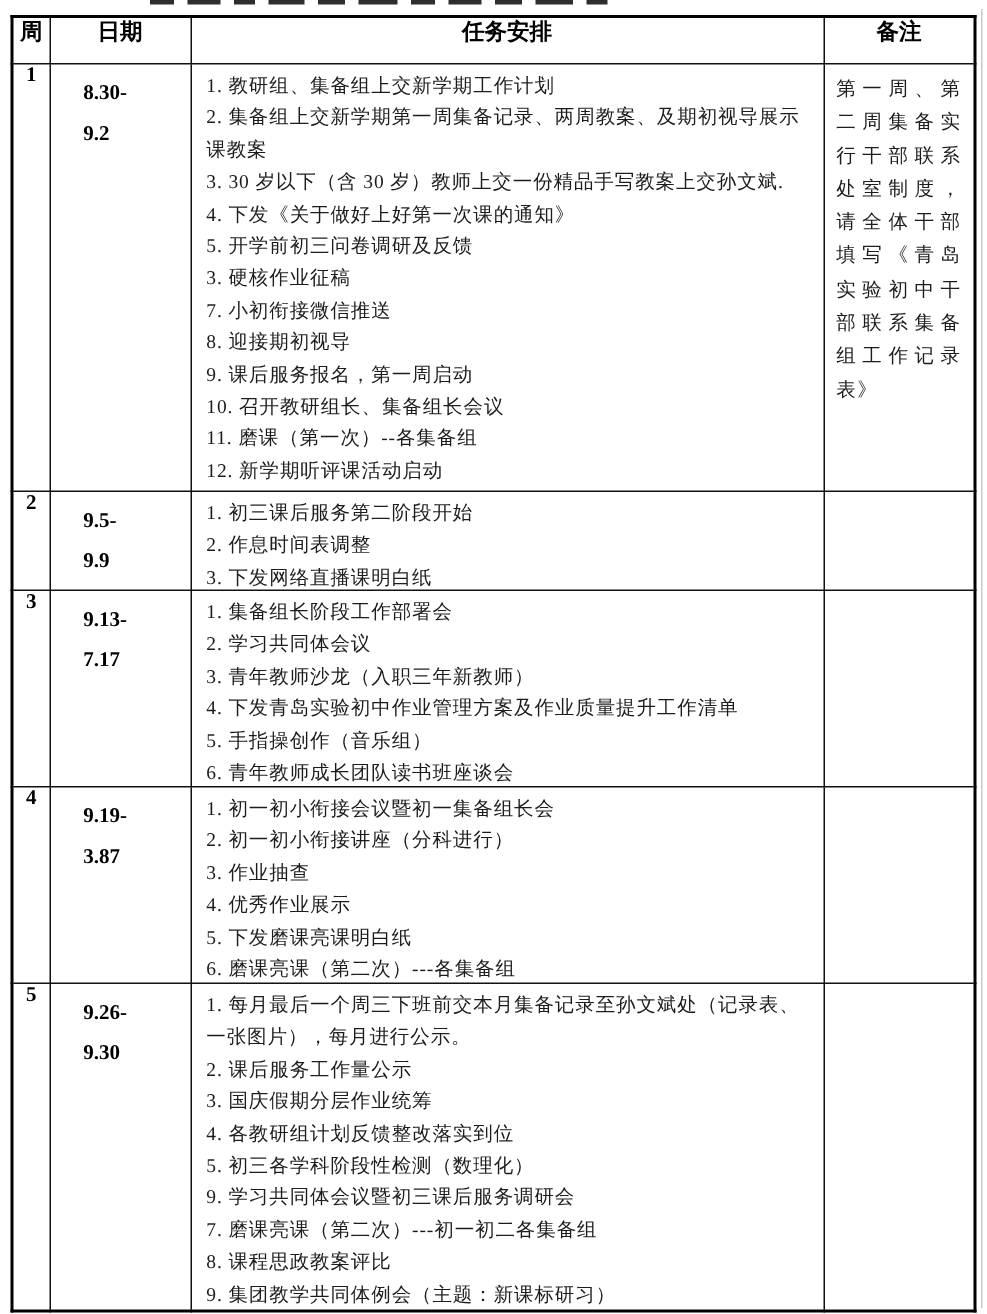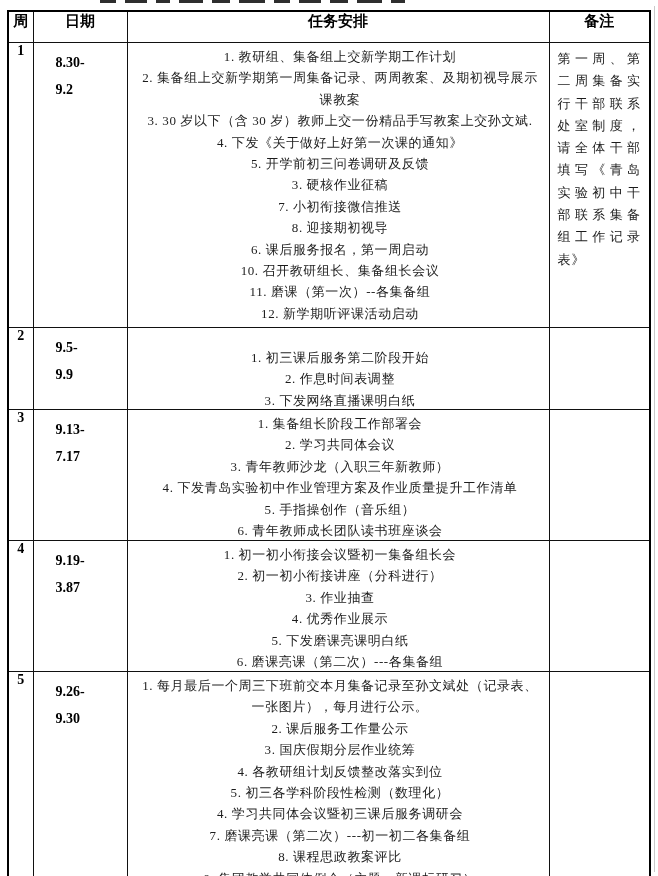--- a/index.html
+++ b/index.html
@@ -67,39 +67,39 @@
   }
   td.tasks{vertical-align:top;}
   .tasks-wrap{
     padding:3px 6px 0 10px;
     overflow:hidden;
   }
   .task-line{
     font-size:13px;
     line-height:21.4px;
     letter-spacing:0.6px;
-    text-align:center;
+    text-align:left;
   }
   td.note{vertical-align:top;font-family:Liberation Mono, monospace;}
   .note-wrap{
     padding:6px 8px 0 8px;
     font-size:13px;
     line-height:22.3px;
     letter-spacing:1px;
     text-align:justify;
     text-justify:inter-ideograph;
   }
   
   tr.r1{height:285px;}
   tr.r2{height:65px;}
   tr.r3{height:130px;}
   tr.r4{height:130px;}
   tr.r5{height:217px;}
   .h-r1{height:280px;}
-  .h-r2{height:62px;margin-top:16px;}
+  .h-r2{height:62px;}
   .h-r3{height:127px;}
   .h-r4{height:127px;}
   .h-r5{height:214px;}
 </style>
 </head>
 <body>
 
 <div class="clipped-title">
   <span class="seg" style="width:16px"></span>
   <span class="seg" style="width:22px"></span>
@@ -143,21 +143,21 @@
       <td class="tasks">
         <div class="tasks-wrap h-r1">
             <div class="task-line">1. 教研组、集备组上交新学期工作计划</div>
             <div class="task-line">2. 集备组上交新学期第一周集备记录、两周教案、及期初视导展示课教案</div>
             <div class="task-line">3. 30 岁以下（含 30 岁）教师上交一份精品手写教案上交孙文斌.</div>
             <div class="task-line">4. 下发《关于做好上好第一次课的通知》</div>
             <div class="task-line">5. 开学前初三问卷调研及反馈</div>
             <div class="task-line">3. 硬核作业征稿</div>
             <div class="task-line">7. 小初衔接微信推送</div>
             <div class="task-line">8. 迎接期初视导</div>
-            <div class="task-line">6. 课后服务报名，第一周启动</div>
+            <div class="task-line">9. 课后服务报名，第一周启动</div>
             <div class="task-line">10. 召开教研组长、集备组长会议</div>
             <div class="task-line">11. 磨课（第一次）--各集备组</div>
             <div class="task-line">12. 新学期听评课活动启动</div>
           </div>
       </td>
       <td class="note">
         <div class="note-wrap">第一周、第二周集备实行干部联系处室制度，请全体干部填写《青岛实验初中干部联系集备组工作记录表》</div>
       </td>
     </tr>
     <tr class="r2">
@@ -231,21 +231,21 @@
             <div class="date-line">9.30</div>
           </div>
       </td>
       <td class="tasks">
         <div class="tasks-wrap h-r5">
             <div class="task-line">1. 每月最后一个周三下班前交本月集备记录至孙文斌处（记录表、一张图片），每月进行公示。</div>
             <div class="task-line">2. 课后服务工作量公示</div>
             <div class="task-line">3. 国庆假期分层作业统筹</div>
             <div class="task-line">4. 各教研组计划反馈整改落实到位</div>
             <div class="task-line">5. 初三各学科阶段性检测（数理化）</div>
-            <div class="task-line">4. 学习共同体会议暨初三课后服务调研会</div>
+            <div class="task-line">9. 学习共同体会议暨初三课后服务调研会</div>
             <div class="task-line">7. 磨课亮课（第二次）---初一初二各集备组</div>
             <div class="task-line">8. 课程思政教案评比</div>
             <div class="task-line">9. 集团教学共同体例会（主题：新课标研习）</div>
           </div>
       </td>
       <td class="note">
         <div class="note-wrap"></div>
       </td>
     </tr>
   </tbody>

